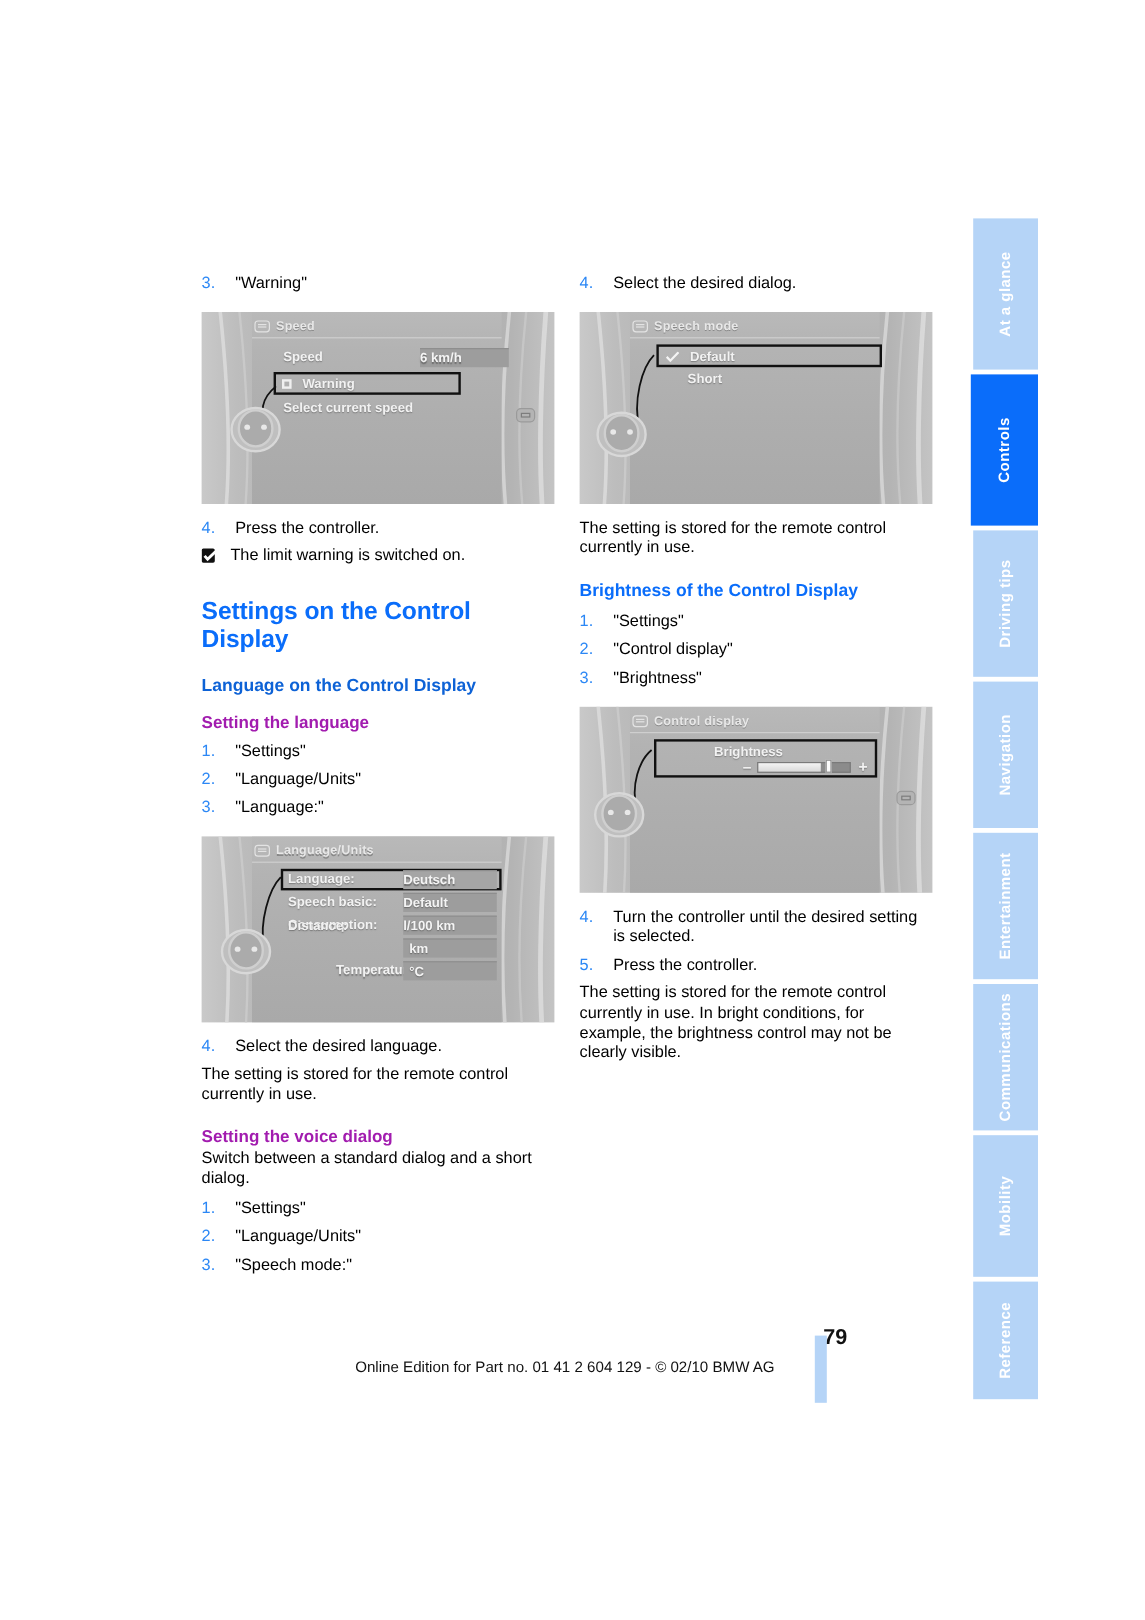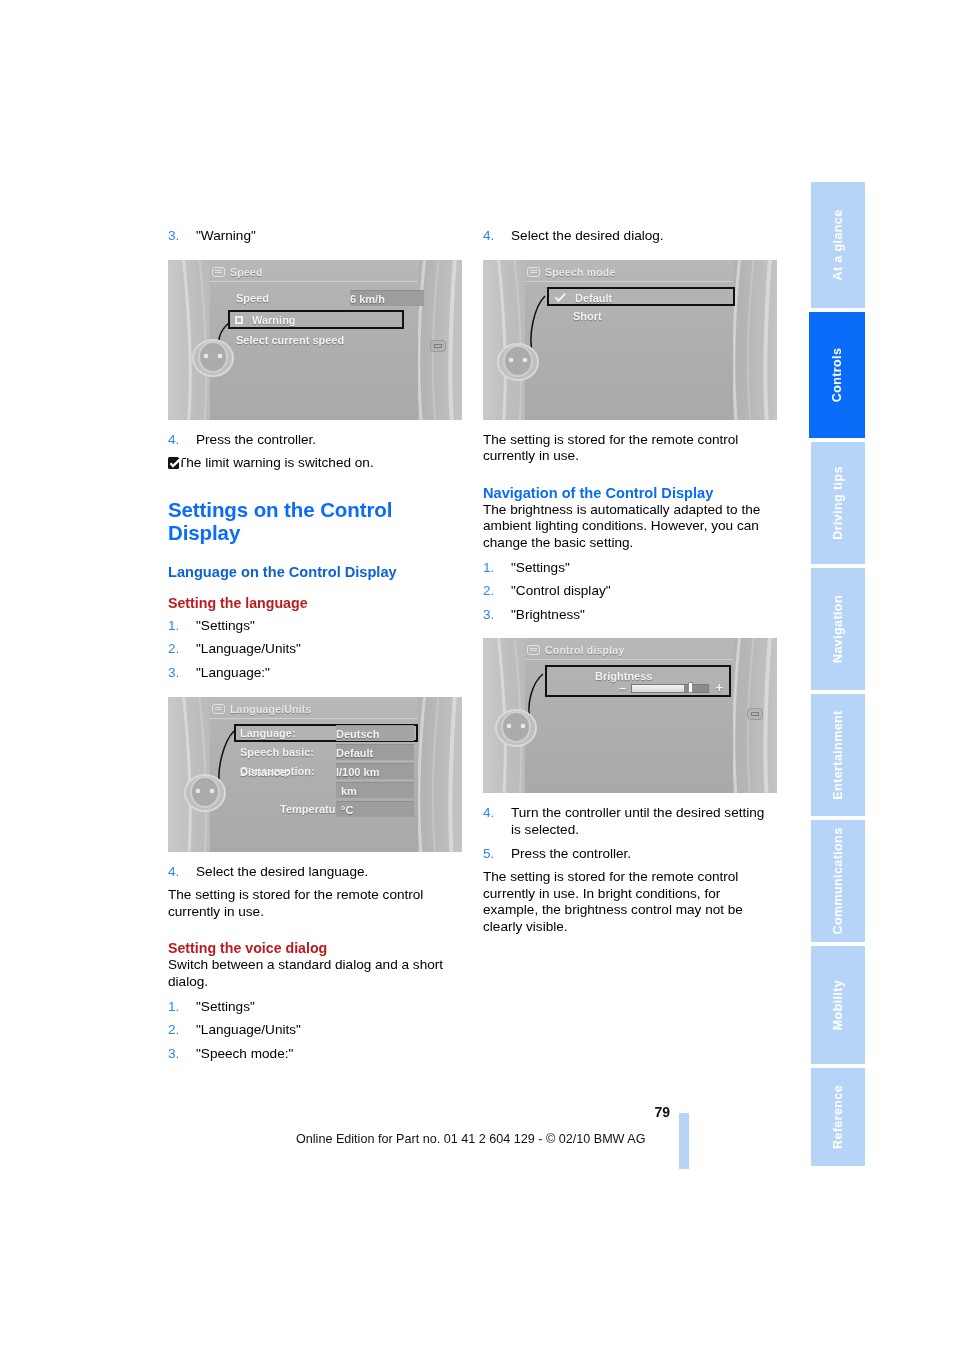--- a/index.html
+++ b/index.html
@@ -98,21 +98,21 @@
     top: 0;
     width: 20px;
     color: #2b87f5;
     font-size: 13.6px;
   }
   .step .txt { display: block; }
 
   
   .note {
     position: relative;
-    padding-left: 10px;
+    padding-left: 24px;
     margin: 0;
     font-size: 13.6px;
     line-height: 16.6px;
   }
   .note .checkicon {
     position: absolute;
     left: 0;
     top: 1px;
     width: 16px;
     height: 14px;
@@ -135,21 +135,21 @@
     font-size: 14.6px;
     line-height: 17px;
     font-weight: bold;
   }
   h2.h-sub.bright {
     color: #0a6dfa;
   }
   h3.h-minor {
     margin: 0;
     padding: 0;
-    color: #b91c1c;
+    color: #a21caf;
     font-size: 14.2px;
     line-height: 17px;
     font-weight: bold;
   }
 
   
   .shot {
     position: relative;
     width: 294px;
     overflow: hidden;
@@ -326,25 +326,25 @@
   
   .footer {
     position: absolute;
     left: 0;
     top: 1104px;
     width: 954px;
     height: 70px;
   }
   .pagenum {
     position: absolute;
-    left: 640px;
+    left: 676px;
     top: 0px;
     width: 30px;
     text-align: right;
-    font-size: 14px;
+    font-size: 18px;
     font-weight: bold;
     color: #111;
   }
   .pagebar {
     position: absolute;
     left: 679px;
     top: 9px;
     width: 10px;
     height: 56px;
     background: #b5d4f7;
@@ -407,21 +407,21 @@
         <path d="M272,0 C264,70 262,140 270,200" stroke="#cfcfcf" stroke-width="2" fill="none" opacity="0.6"></path>
         <path d="M288,0 C282,70 280,150 286,200" stroke="#e2e2e2" stroke-width="4" fill="none" opacity="0.7"></path>
       </svg>
       <div class="screenarea">
         <div class="titlebar">
           <span class="ticon"></span>
           <span class="ttext">Speed</span>
         </div>
         <span class="rowlabel" style="left:26px; top:32px;">Speed</span>
         <div class="valuebox" style="left:140px; top:30px; width:74px; height:16px;">6 km/h</div>
-        <div class="selbox" style="left:18px; top:50px; width:176px; height:19px;padding-left:16px;">
+        <div class="selbox" style="left:18px; top:50px; width:156px; height:19px;padding-left:16px;">
           <span class="chk" style="left:5px; top:4px;"></span>
           <span class="rowlabel" style="left:22px; top:2px;">Warning</span>
         </div>
         <span class="rowlabel" style="left:26px; top:74px; font-weight:bold;">Select current speed</span>
       </div>
       <svg class="leadline" style="left:0;top:0;width:294px;height:160px;">
         <path d="M60,94 C44,86 52,70 62,62" stroke="#111" stroke-width="1.5" fill="none"></path>
         <circle cx="60" cy="94" r="2.6" fill="#111"></circle>
       </svg>
       <svg class="knob" style="left:22px; top:74px;" viewBox="0 0 46 46">
@@ -593,23 +593,22 @@
         <ellipse cx="30" cy="22" rx="2.4" ry="2.2" fill="#e8e8e8"></ellipse>
       </svg>
     </div>
 
     <div class="gap12"></div>
 
     <p class="body">The setting is stored for the remote control currently in use.</p>
 
     <div class="gap20"></div>
 
-    <h2 class="h-sub bright">Navigation of the Control Display</h2>
-
-    <p class="body">The brightness is automatically adapted to the ambient lighting conditions. However, you can change the basic setting.</p>
+    <h2 class="h-sub bright">Brightness of the Control Display</h2>
+
 
     <div class="gap8"></div>
 
     <div class="step">
       <span class="num">1.</span>
       <span class="txt">"Settings"</span>
     </div>
     <div class="step">
       <span class="num">2.</span>
       <span class="txt">"Control display"</span>

